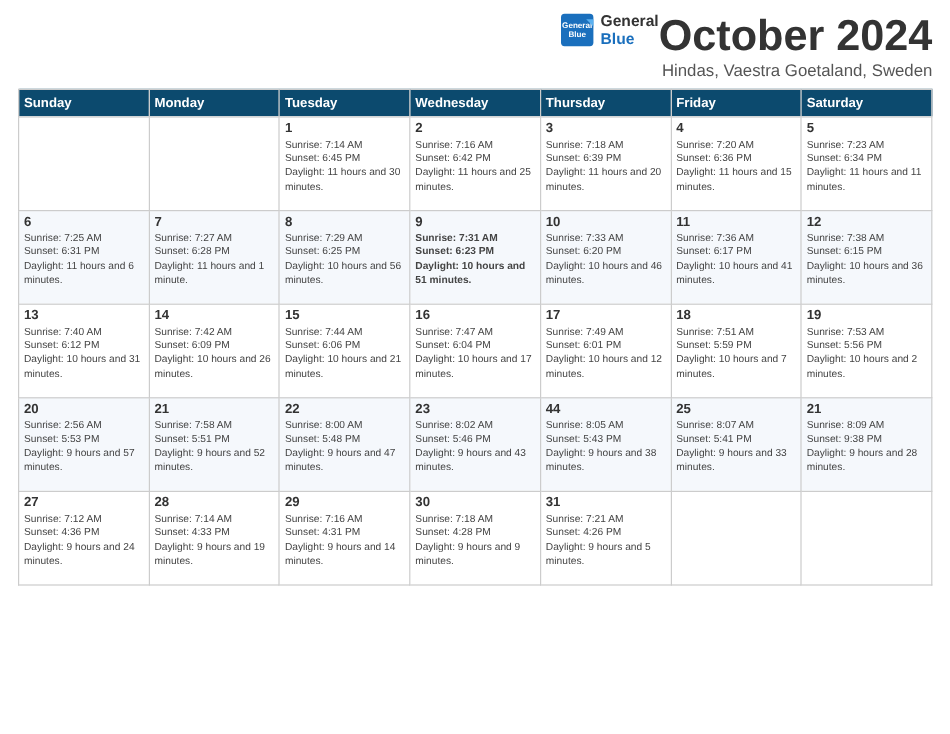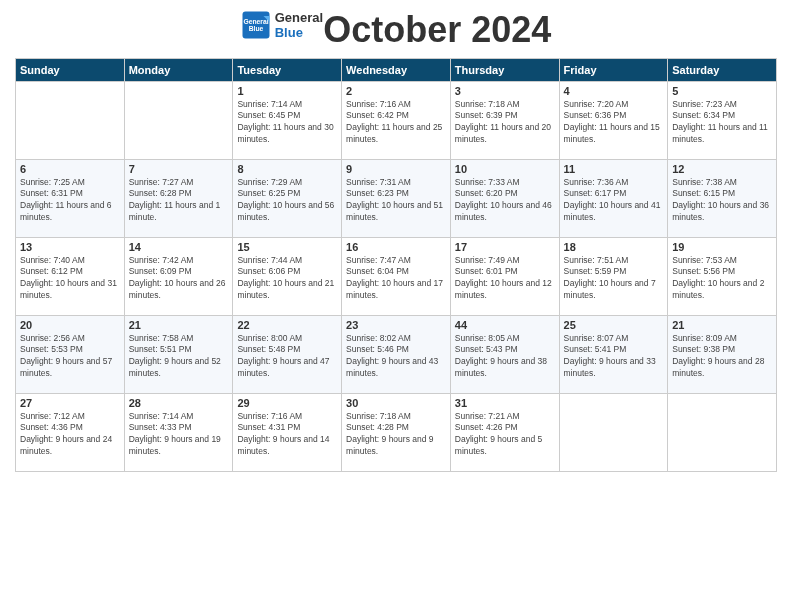--- a/index.html
+++ b/index.html
@@ -10,21 +10,21 @@
       background: #fff;
       overflow: hidden;
     }
     .page {
       width: 792px;
       height: 612px;
       padding: 10px 15px;
     }
     .header {
       display: flex;
-      justify-content: center;
+      justify-content: flex-end;
       align-items: flex-start;
       margin-bottom: 8px;
     }
     .logo {
       display: flex;
       align-items: center;
       gap: 4px;
     }
     .logo-icon {
       width: 30px;
@@ -98,20 +98,21 @@
 
         <polygon points="30,8 38,8 38,16" fill="#5ab0f0"></polygon>
       </svg>
       <div>
         <div style="font-size:13px;font-weight:bold;color:#333;">General</div>
         <div style="font-size:13px;font-weight:bold;color:#1a6fbd;">Blue</div>
       </div>
     </div>
     <div class="title-block">
       <div class="month-title">October 2024</div>
+      <div class="subtitle">Hindas, Vaestra Goetaland, Sweden</div>
     </div>
   </div>
 
   <table class="calendar-table">
     <thead>
       <tr>
       <th>Sunday</th>
           <th>Monday</th>
           <th>Tuesday</th>
           <th>Wednesday</th>
@@ -169,21 +170,21 @@
 Daylight: 11 hours and 1 minute.</div>
           </td>
           <td>
             <span class="day-number">8</span>
             <div class="day-info" style="white-space: pre-line;">Sunrise: 7:29 AM
 Sunset: 6:25 PM
 Daylight: 10 hours and 56 minutes.</div>
           </td>
           <td>
             <span class="day-number">9</span>
-            <div class="day-info" style="white-space: pre-line;">Sunrise: 7:31 AM
+            <div class="day-info" style="white-space: pre-line; font-weight: bold;">Sunrise: 7:31 AM
 Sunset: 6:23 PM
 Daylight: 10 hours and 51 minutes.</div>
           </td>
           <td>
             <span class="day-number">10</span>
             <div class="day-info" style="white-space: pre-line;">Sunrise: 7:33 AM
 Sunset: 6:20 PM
 Daylight: 10 hours and 46 minutes.</div>
           </td>
           <td>

